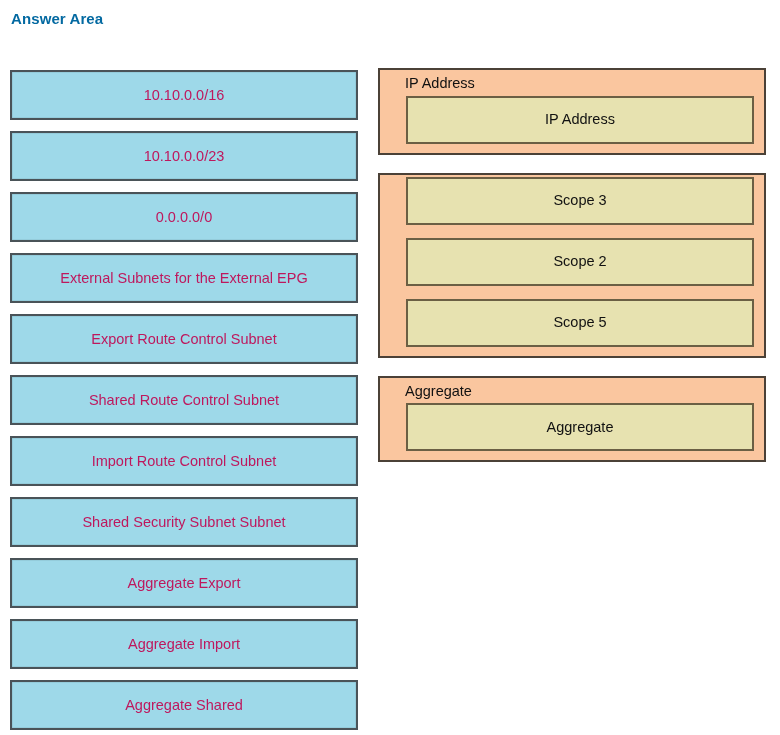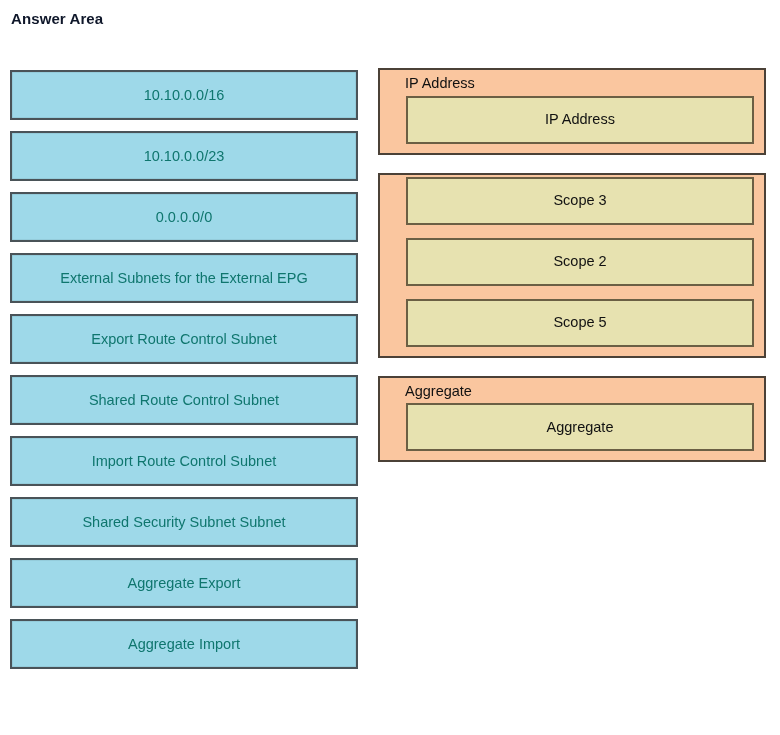--- a/index.html
+++ b/index.html
@@ -24,21 +24,21 @@
     height: 735px;
   }
 
   .page-title {
     position: absolute;
     left: 11px;
     top: 10px;
     font-size: 15px;
     font-weight: bold;
     letter-spacing: 0.1px;
-    color: #0f172a;
+    color: #0369a1;
     white-space: nowrap;
   }
 
   
   .source-column {
     position: absolute;
     left: 10px;
     top: 70px;
     width: 348px;
   }
@@ -47,21 +47,21 @@
     box-sizing: border-box;
     width: 348px;
     height: 50px;
     margin-bottom: 11px;
     background: #9ed9e9;
     border: 2px solid #4a5358;
     display: flex;
     align-items: center;
     justify-content: center;
     font-size: 14.5px;
-    color: #0f766e;
+    color: #be185d;
     line-height: 1;
     text-align: center;
     box-shadow: 0 0 0 0.5px rgba(0,0,0,0.12) inset;
   }
 
   
   .target-column {
     position: absolute;
     left: 378px;
     top: 68px;
@@ -114,20 +114,21 @@
       <div class="source-tile">10.10.0.0/16</div>
       <div class="source-tile">10.10.0.0/23</div>
       <div class="source-tile">0.0.0.0/0</div>
       <div class="source-tile">External Subnets for the External EPG</div>
       <div class="source-tile">Export Route Control Subnet</div>
       <div class="source-tile">Shared Route Control Subnet</div>
       <div class="source-tile">Import Route Control Subnet</div>
       <div class="source-tile">Shared Security Subnet Subnet</div>
       <div class="source-tile">Aggregate Export</div>
       <div class="source-tile">Aggregate Import</div>
+      <div class="source-tile">Aggregate Shared</div>
     </div>
 
   <div class="target-column" id="target-column">
       <div class="target-group">
         <div class="target-group-label">IP Address</div>
         <div class="drop-slot">IP Address</div>
       </div>
       <div class="target-group">
         <div class="drop-slot">Scope 3</div>
         <div class="drop-slot">Scope 2</div>

